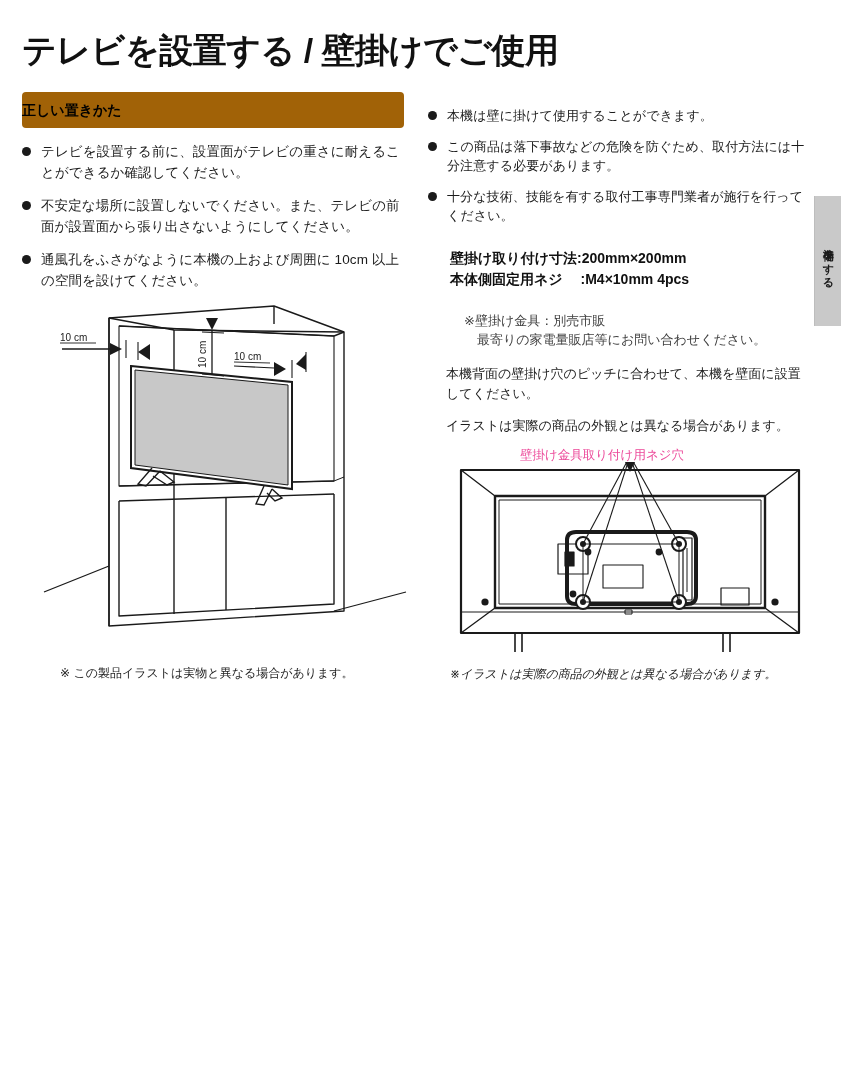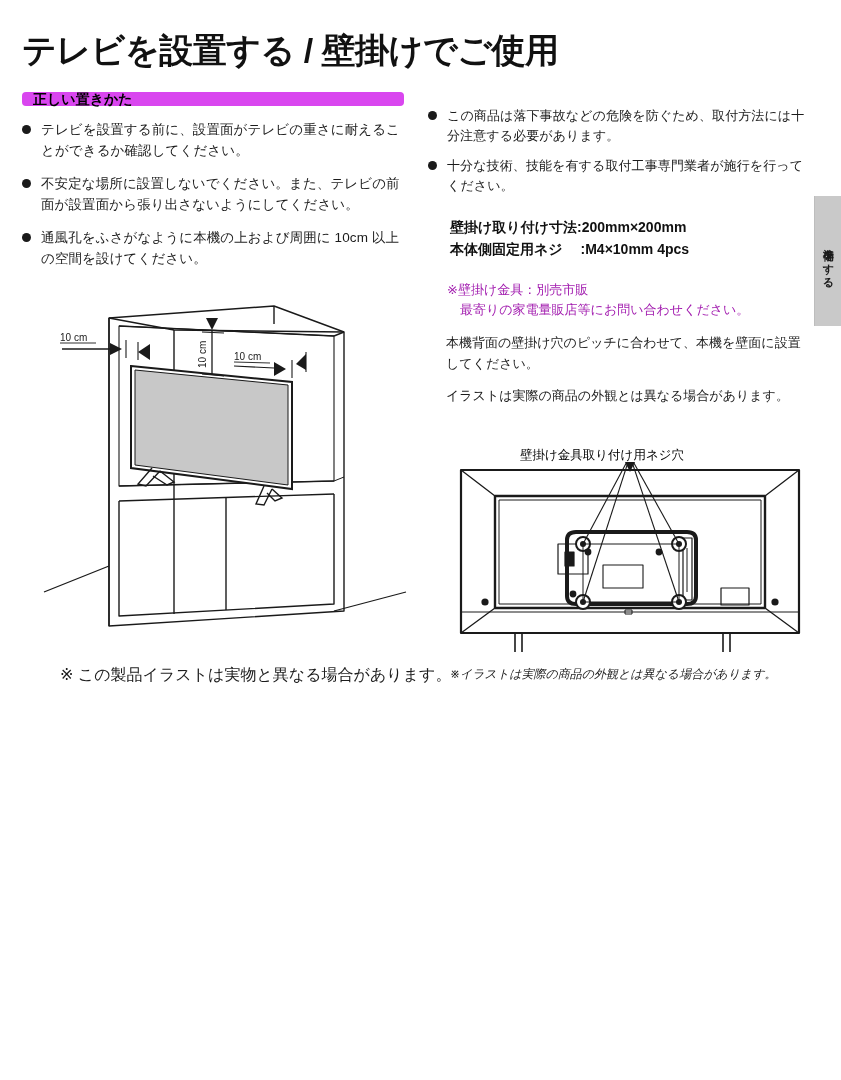--- a/index.html
+++ b/index.html
@@ -59,26 +59,25 @@
 
   
   .col {
     position: absolute;
     top: 92px;
   }
   .col-left  { left: 22px;  width: 382px; }
   .col-right { left: 428px; width: 382px; }
 
   .section-bar {
-    height: 14px;
-    background: #d946ef;
+    height: 36px;
+    background: #a16207;
     border-radius: 4px;
     display: flex;
     align-items: center;
-    padding-left: 11px;
     box-sizing: border-box;
   }
   .section-bar-label {
     font-size: 14px;
     font-weight: bold;
     color: #000000;
     line-height: 1;
   }
 
   
@@ -113,51 +112,51 @@
     margin-top: 22px;
     margin-left: 22px;
     font-size: 14px;
     font-weight: bold;
     line-height: 1.55;
     color: #111111;
     white-space: pre;
   }
   .note-block {
     margin-top: 20px;
-    margin-left: 19px;
+    margin-left: 36px;
     font-size: 13px;
     line-height: 1.5;
-    color: #a21caf;
+    color: #404040;
   }
   .note-indent { padding-left: 13px; }
   .para-block {
     margin-top: 14px;
     margin-left: 18px;
     font-size: 13px;
     line-height: 1.55;
     color: #1c1c1c;
   }
   .para-block + .para-block { margin-top: 12px; }
 
   
   .caption {
     position: absolute;
-    font-size: 16px;
+    font-size: 12px;
     color: #1c1c1c;
     white-space: nowrap;
   }
   .caption-left  { left: 60px;  top: 665px; }
   .caption-right { left: 450px; top: 666px; font-size: 12px; font-style: italic; }
 
   .callout-label {
     position: absolute;
     left: 520px;
     top: 447px;
     font-size: 12.5px;
-    color: #000000;
+    color: #ec4899;
     white-space: nowrap;
   }
 
   
   .illus {
     position: absolute;
   }
   .illus-left  { left: 34px;  top: 296px; width: 380px; height: 350px; }
   .illus-right { left: 455px; top: 462px; width: 350px; height: 195px; }
 </style>
@@ -261,20 +260,24 @@
       <line x1="200" y1="66" x2="236" y2="67" stroke="#1a1a1a" stroke-width="0.9"></line>
     </svg>
   </div>
 
   <div class="caption caption-left">※ この製品イラストは実物と異なる場合があります。</div>
 
   <div class="col col-right">
 
 
     <div class="bullets">
+      <div class="bullet-item">
+        <span class="bullet-dot"></span>
+        <span class="bullet-text">本機は壁に掛けて使用することができます。</span>
+      </div>
       <div class="bullet-item">
         <span class="bullet-dot"></span>
         <span class="bullet-text">この商品は落下事故などの危険を防ぐため、取付方法には十分注意する必要があります。</span>
       </div>
       <div class="bullet-item">
         <span class="bullet-dot"></span>
         <span class="bullet-text">十分な技術、技能を有する取付工事専門業者が施行を行ってください。</span>
       </div>
     </div>
 

